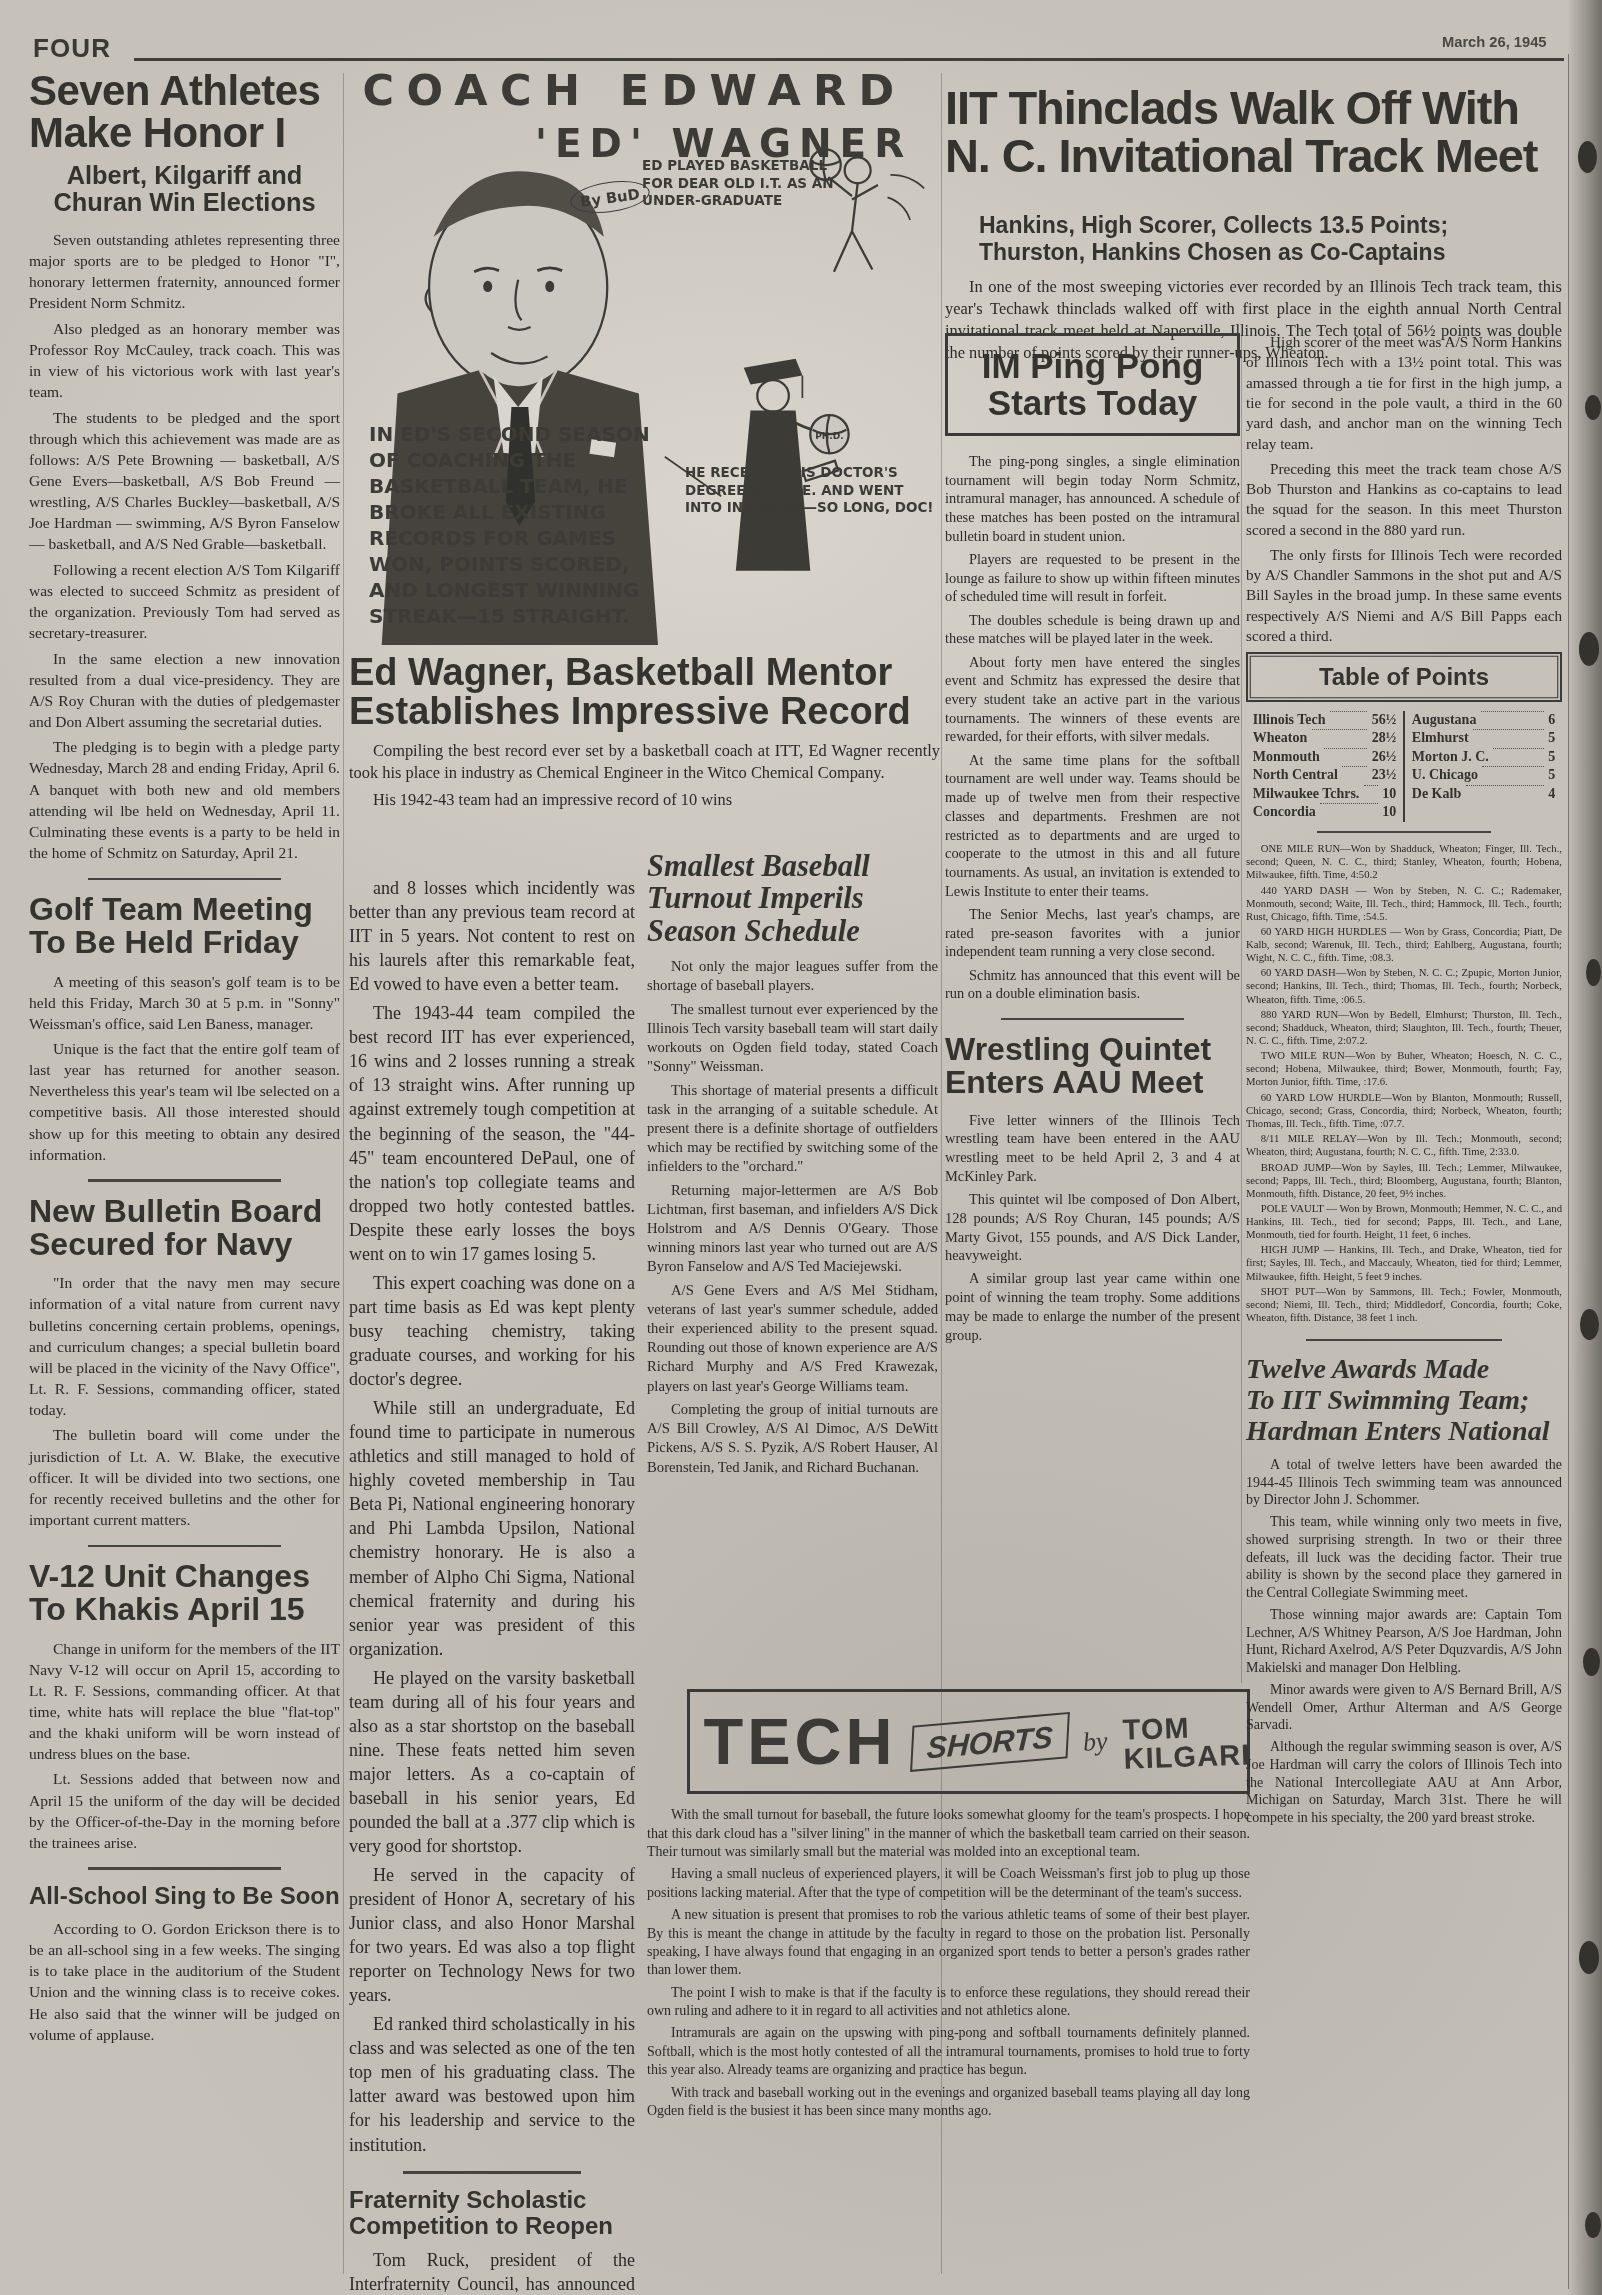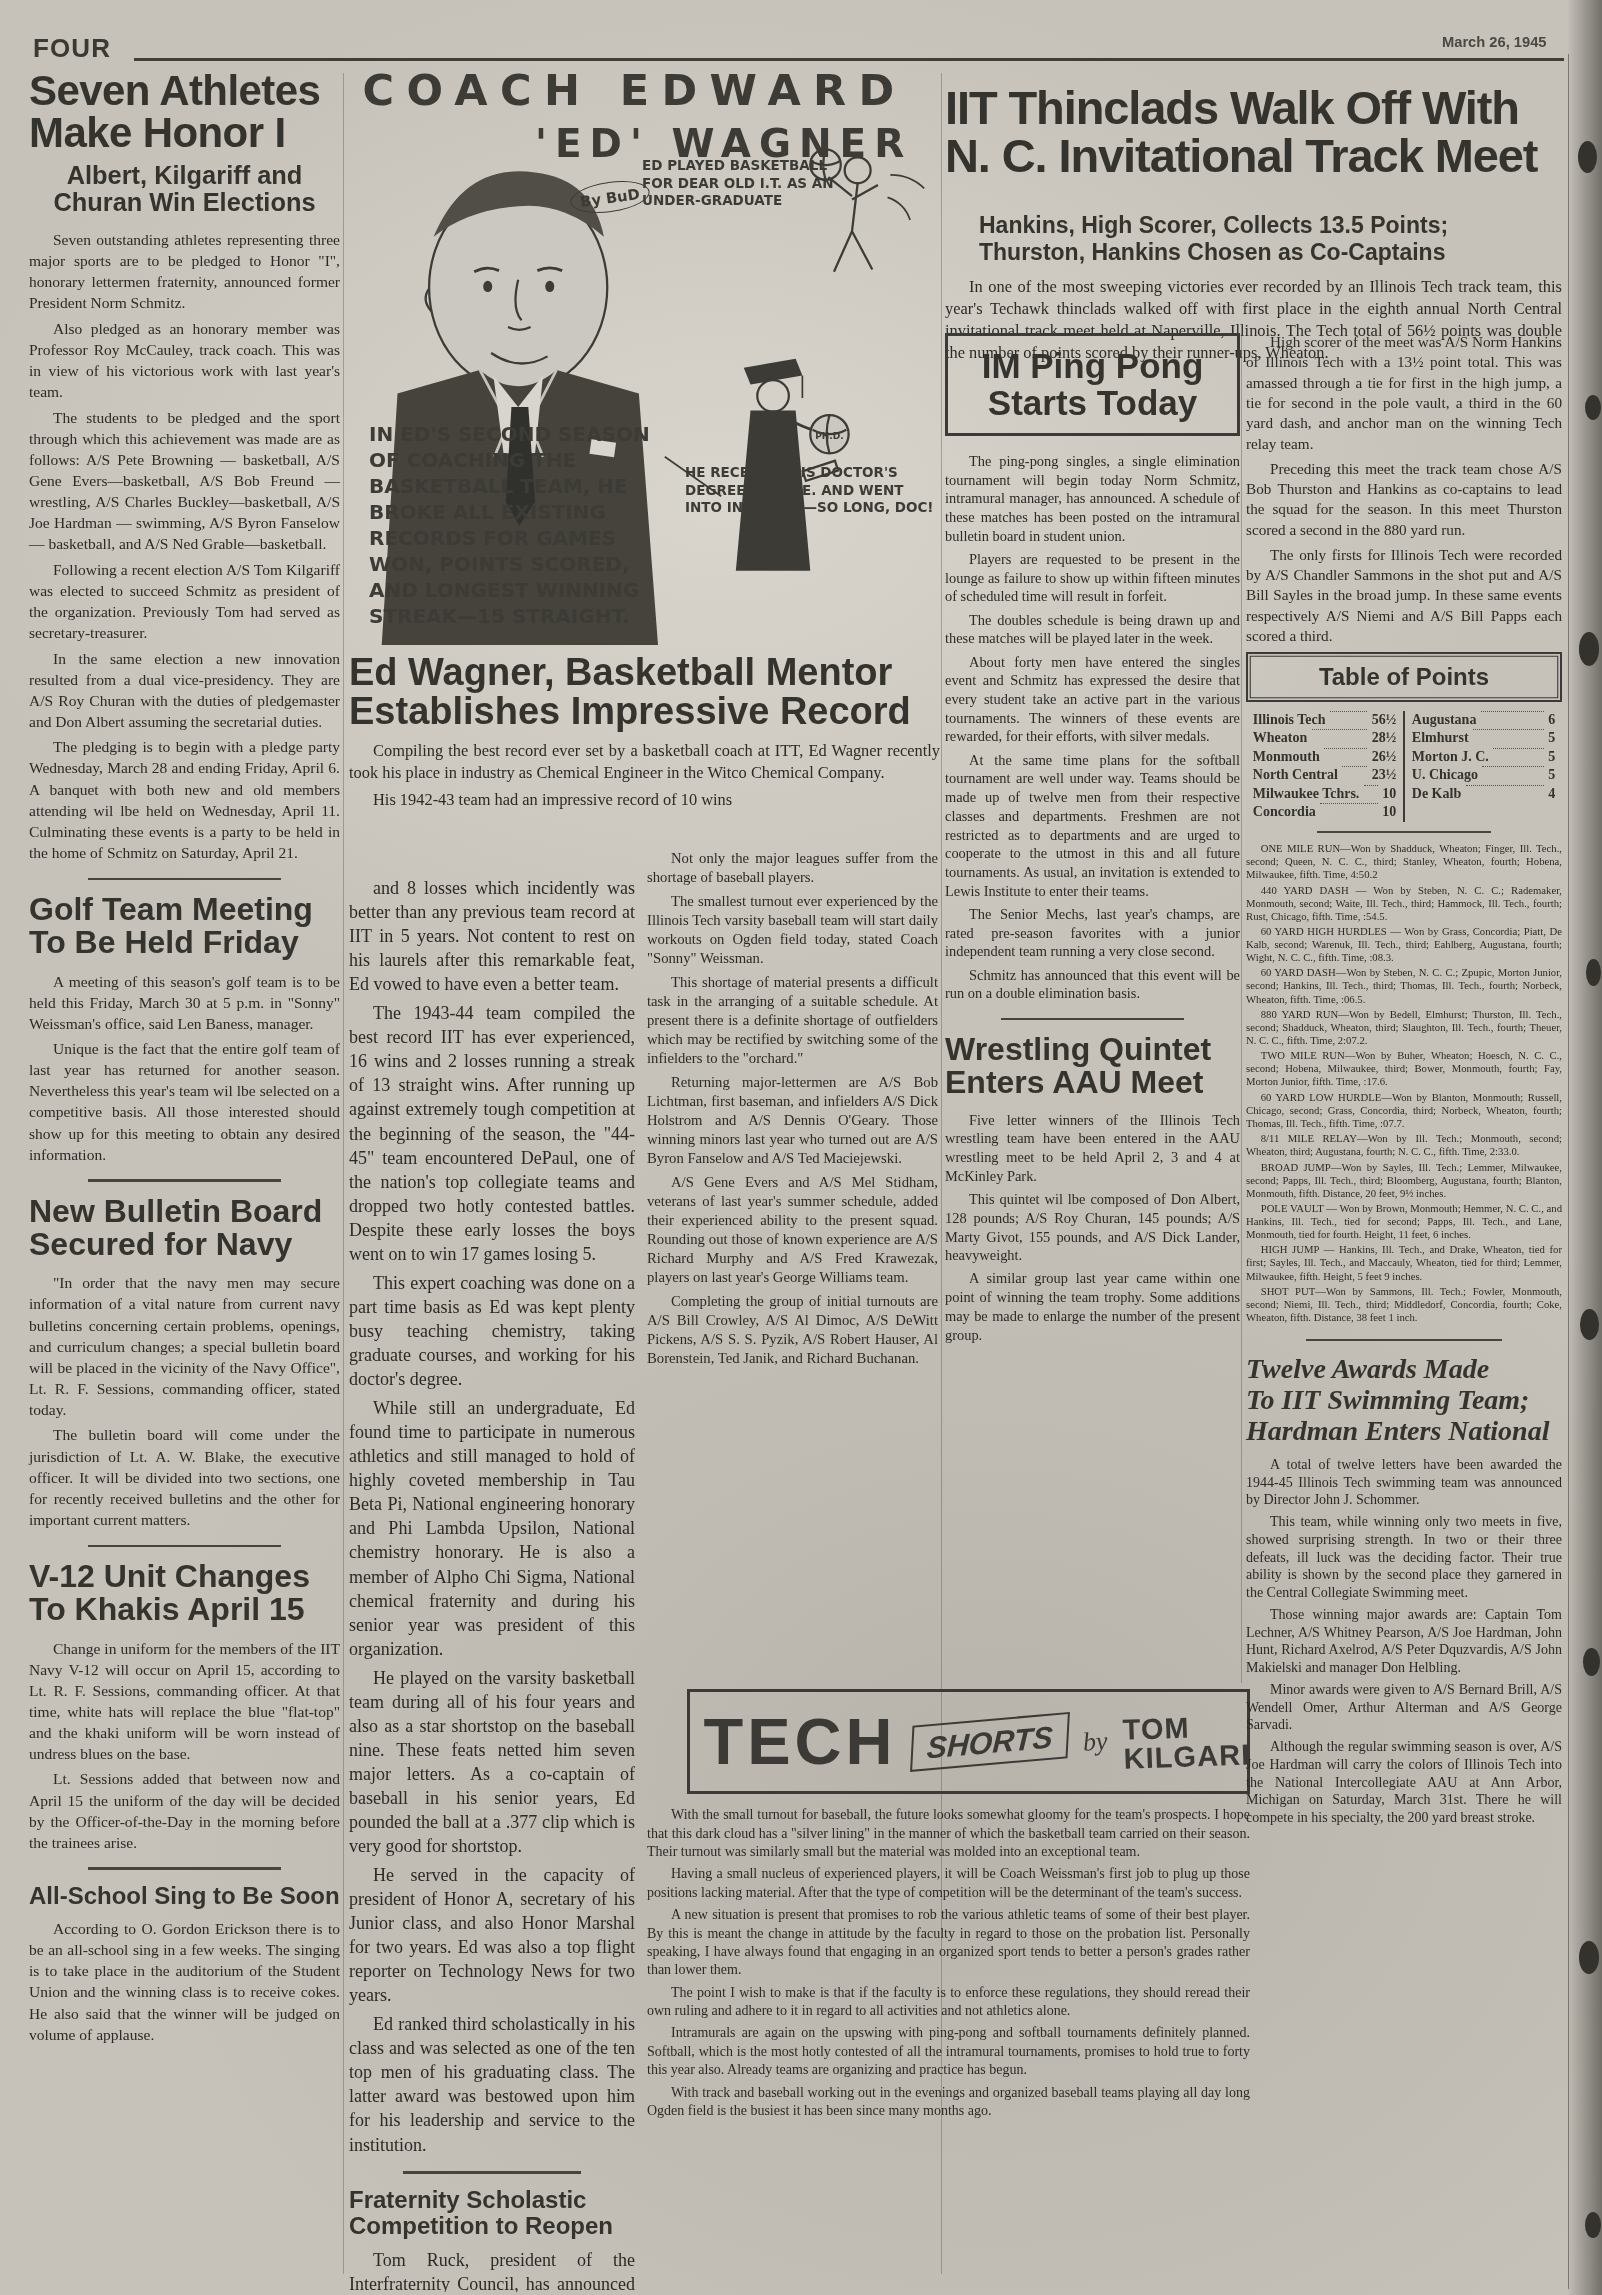--- a/index.html
+++ b/index.html
@@ -244,20 +244,25 @@
       </h2>
       <div>
           <p>Tom Ruck, president of the Interfraternity Council, has announced that the scholastic trophy will be put back into competition as of the present semester's grades.</p>
           <p>It was decided at the IFC's meeting last week that the grades are to be determined on the basis of active members who have had active status for at least three quarters of a semester for which grades are considered.</p>
           <p>Plans are also being made to place the tennis, golf, and track trophies in circulation again.</p>
         </div>
     </article>
   </div>
 
   <div class="smallest">
+    <h2 class="hl-italic">
+      <span class="line">Smallest Baseball</span>
+      <span class="line">Turnout Imperils</span>
+      <span class="line">Season Schedule</span>
+    </h2>
     <div>
         <p>Not only the major leagues suffer from the shortage of baseball players.</p>
         <p>The smallest turnout ever experienced by the Illinois Tech varsity baseball team will start daily workouts on Ogden field today, stated Coach "Sonny" Weissman.</p>
         <p>This shortage of material presents a difficult task in the arranging of a suitable schedule. At present there is a definite shortage of outfielders which may be rectified by switching some of the infielders to the "orchard."</p>
         <p>Returning major-lettermen are A/S Bob Lichtman, first baseman, and infielders A/S Dick Holstrom and A/S Dennis O'Geary. Those winning minors last year who turned out are A/S Byron Fanselow and A/S Ted Maciejewski.</p>
         <p>A/S Gene Evers and A/S Mel Stidham, veterans of last year's summer schedule, added their experienced ability to the present squad. Rounding out those of known experience are A/S Richard Murphy and A/S Fred Krawezak, players on last year's George Williams team.</p>
         <p>Completing the group of initial turnouts are A/S Bill Crowley, A/S Al Dimoc, A/S DeWitt Pickens, A/S S. S. Pyzik, A/S Robert Hauser, Al Borenstein, Ted Janik, and Richard Buchanan.</p>
       </div>
   </div>
 

